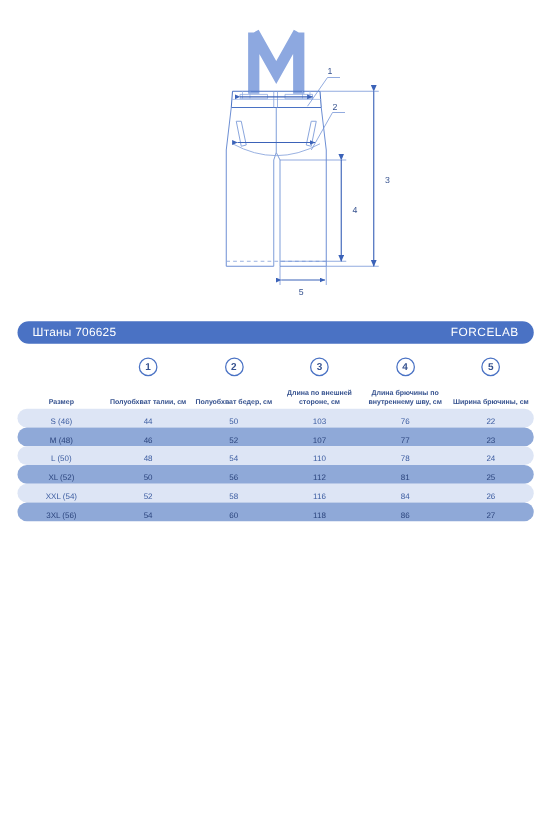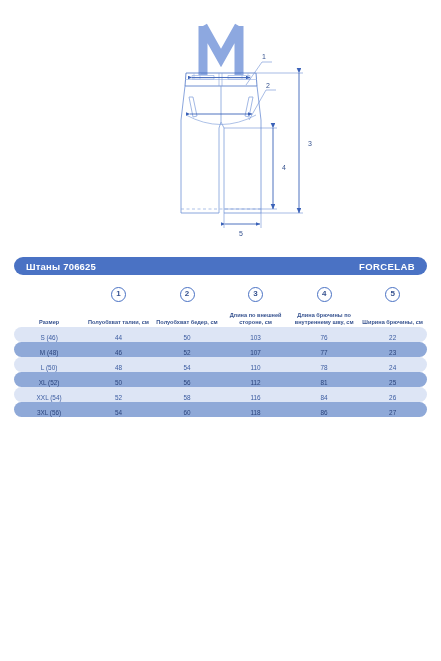--- a/index.html
+++ b/index.html
@@ -17,24 +17,24 @@
 
   
   .chart{position:absolute;left:14px;top:257px;width:413px;}
 
   .title-bar{
     position:relative;height:18px;border-radius:9px;
     background:#4a72c4;display:flex;align-items:center;
     justify-content:space-between;padding:0 12px;box-sizing:border-box;
   }
   .title-bar .t-left{
-    color:#ffffff;font-size:9.5px;font-weight:bold;letter-spacing:.2px;
+    color:#ffffff;font-size:9.5px;font-weight:normal;letter-spacing:.2px;
   }
   .title-bar .t-right{
-    color:#ffffff;font-size:9.5px;font-weight:bold;letter-spacing:.4px;margin-left:12px;
+    color:#ffffff;font-size:9.5px;font-weight:normal;letter-spacing:.4px;margin-left:12px;
   }
 
   .badge-row{display:flex;height:26px;align-items:center;margin-top:4px;}
   .head-row{display:flex;align-items:flex-end;height:22px;}
   .data-row{
     display:flex;align-items:center;height:15px;border-radius:8px;margin-bottom:0px;
   }
   .data-row.odd{background:#dde5f5;}
   .data-row.even{background:#8fa9d8;}
 

